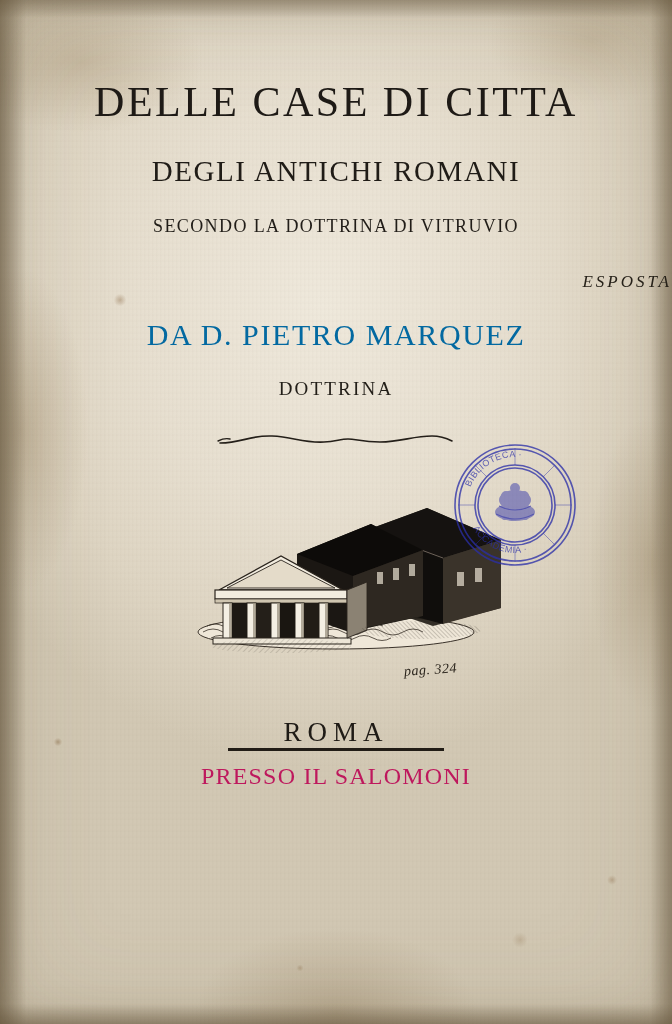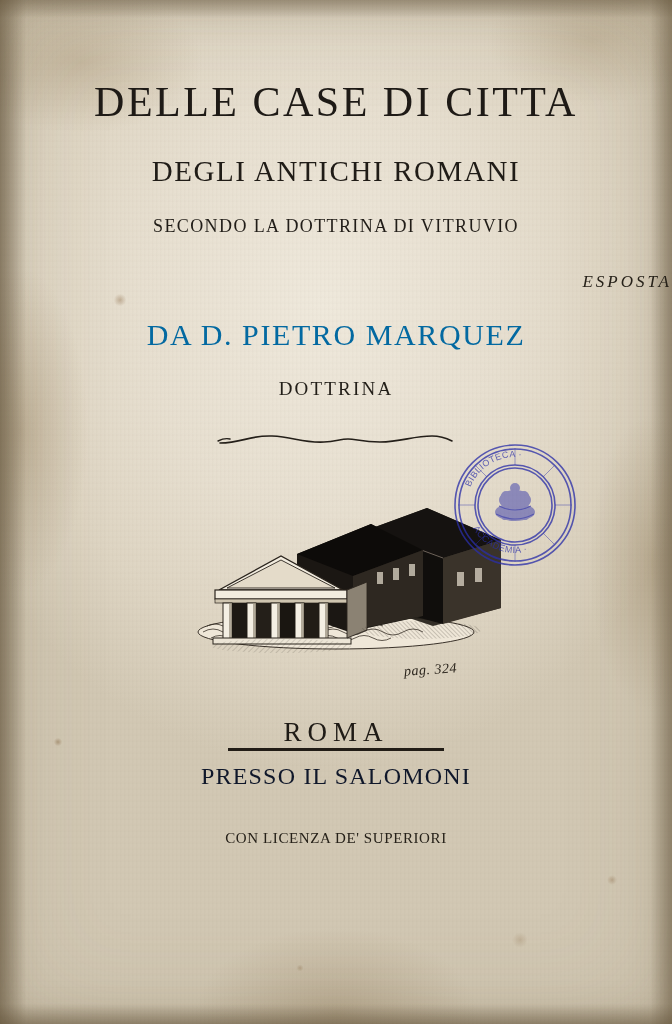--- a/index.html
+++ b/index.html
@@ -132,21 +132,21 @@
     top: 705px;
     font-size: 27px;
     letter-spacing: 6px;
     color: #1f1b16;
     margin-top: 12px;
   }
   .t-publisher {
     top: 763px;
     font-size: 24px;
     letter-spacing: 1.2px;
-    color: #0f172a;
+    color: #be185d;
   }
   .t-year {
     top: 795px;
     font-size: 22px;
     letter-spacing: 1px;
     color: #211d18;
   }
   .t-license {
     top: 830px;
     font-size: 15px;
@@ -372,16 +372,15 @@
       </svg>
     </div>
 
     <div class="line t-city smallcaps">ROMA</div>
 
     <div class="rule"></div>
 
     <div class="line t-publisher smallcaps">PRESSO IL SALOMONI</div>
 
 
-    <div class="line t-license smallcaps">CON LICENZA DE' SUPERIORI</div>
 
   </div>
 </div>
 
 </body></html>

